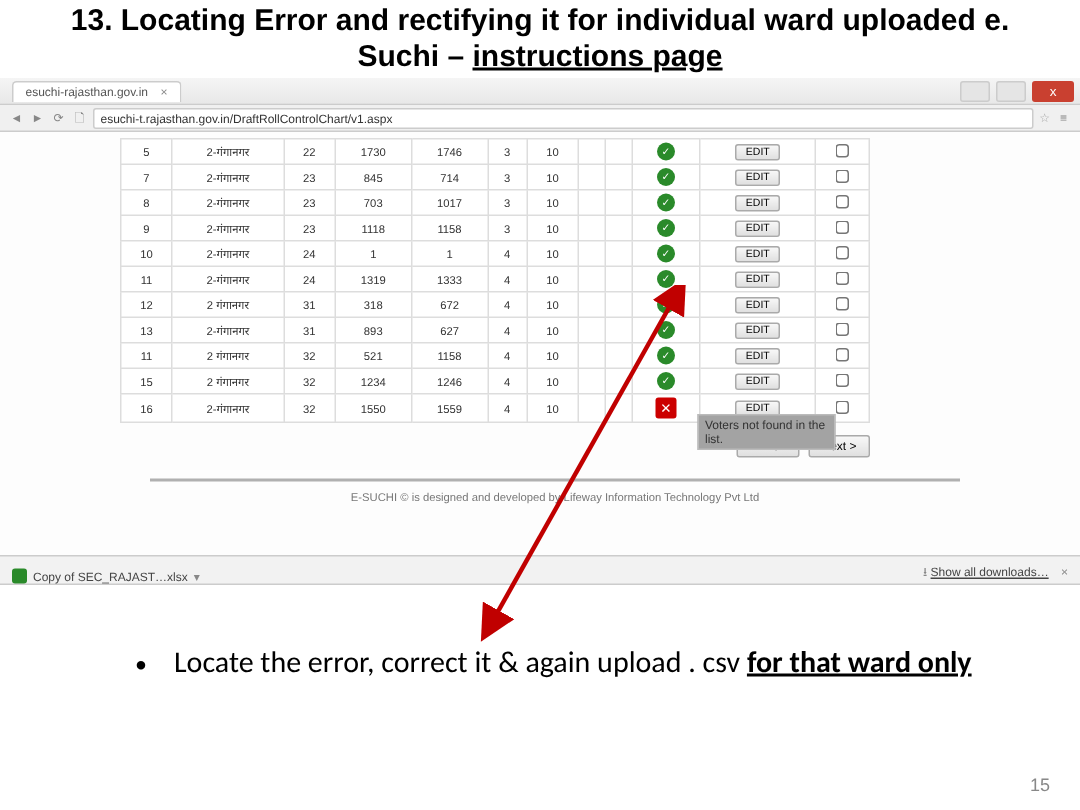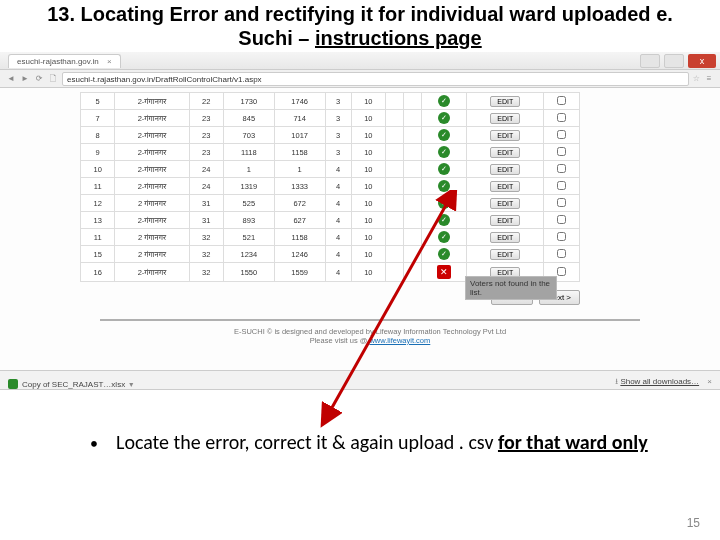--- a/index.html
+++ b/index.html
@@ -328,21 +328,21 @@
           <td></td>
           <td></td>
           <td><span class="status-ok">✓</span></td>
           <td><button class="edit-btn">EDIT</button></td>
           <td><input type="checkbox" class="chk" style=""></td>
         </tr>
         <tr>
           <td>12</td>
           <td>2 गंगानगर</td>
           <td>31</td>
-          <td>525</td>
+          <td>318</td>
           <td>672</td>
           <td>4</td>
           <td>10</td>
           <td></td>
           <td></td>
           <td><span class="status-ok">✓</span></td>
           <td><button class="edit-btn">EDIT</button></td>
           <td><input type="checkbox" class="chk" style=""></td>
         </tr>
         <tr>
@@ -406,23 +406,20 @@
 
   <div class="tooltip"><span>Voters not found in the list.</span></div>
 
   <div class="nav-row">
     <button class="small-btn">&lt; Prev</button>
     <button class="small-btn">Next &gt;</button>
   </div>
 
   <div class="footer-credit">
     <div>E-SUCHI © is designed and developed by Lifeway Information Technology Pvt Ltd</div>
-    <div>
-      <span>Please visit us @ </span><span class="link">www.lifewayit.com</span>
-    </div>
   </div>
 </div>
 
 <div class="download-bar">
   <div class="dl-file">
     <span class="dl-icon"></span>
     <span>Copy of SEC_RAJAST…xlsx</span>
     <span style="color:#888;">▾</span>
   </div>
   <div>

